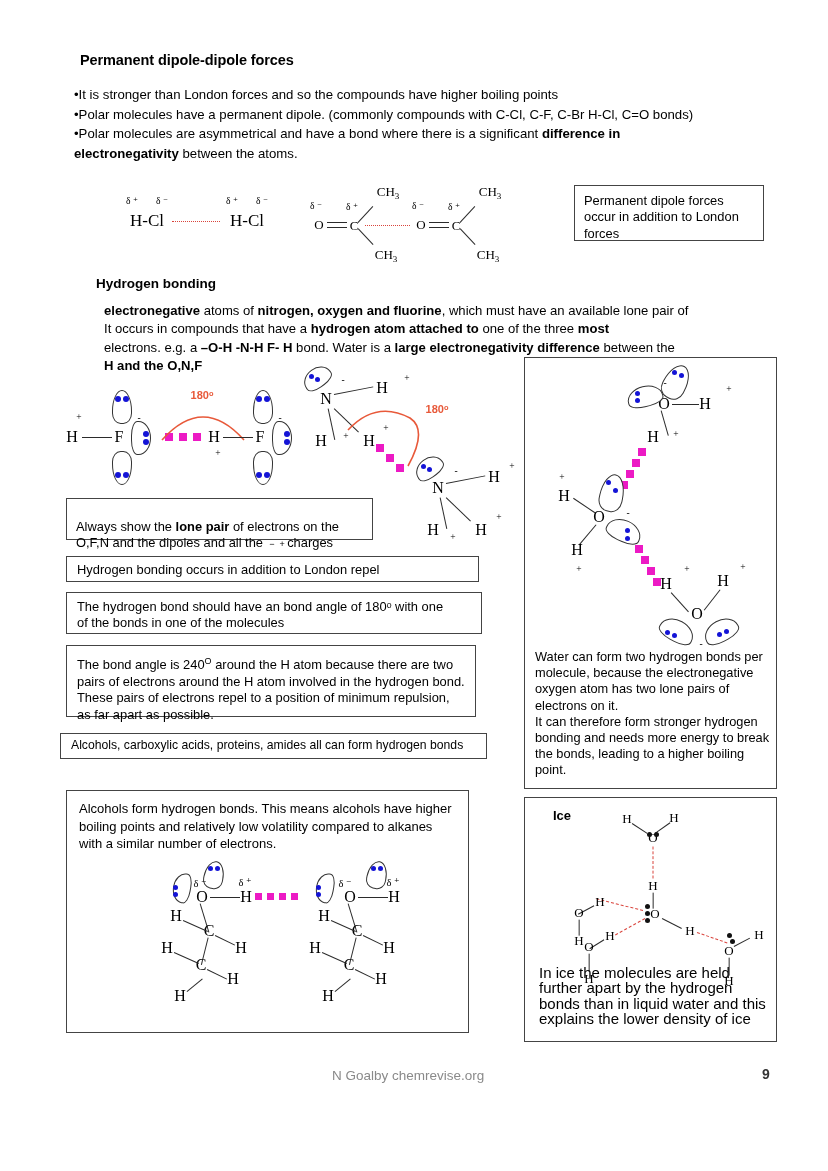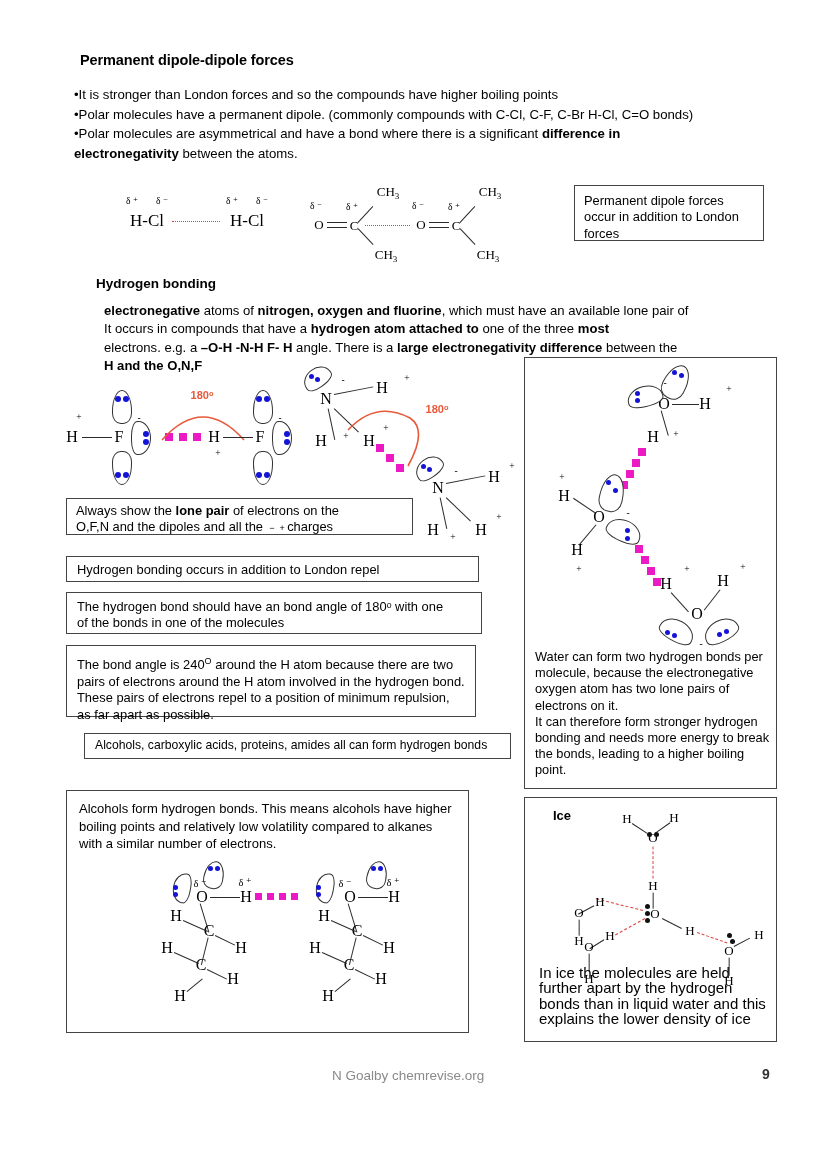--- a/index.html
+++ b/index.html
@@ -17,25 +17,25 @@
   .b{font-weight:bold;}
 
   #hb-title{left:96px;top:276px;font-size:13.5px;font-weight:bold;}
   #hb-para{left:104px;top:302px;width:660px;font-size:13.1px;line-height:18.4px;}
 
   
   .box{border:1.4px solid #444;background:#fff;box-sizing:border-box;}
   .box .tx{font-size:12.9px;line-height:16.4px;}
 
   #box-pd{left:574px;top:185px;width:190px;height:56px;padding:7px 9px;}
-  #box-lonepair{left:66px;top:498px;width:347px;height:37px;padding:4px 9px;}
+  #box-lonepair{left:66px;top:498px;width:307px;height:37px;padding:20px 9px;}
   #box-addition{left:66px;top:556px;width:413px;height:26px;padding:5px 10px;}
   #box-angle180{left:66px;top:592px;width:416px;height:42px;padding:6px 10px;}
   #box-repulsion{left:66px;top:645px;width:410px;height:72px;padding:7px 10px;}
-  #box-alcohols-list{left:84px;top:733px;width:427px;height:26px;padding:4px 10px;font-size:12.2px;}
+  #box-alcohols-list{left:60px;top:733px;width:427px;height:26px;padding:4px 10px;font-size:12.2px;}
   #box-alcohols-big{left:66px;top:790px;width:403px;height:243px;padding:9px 12px;}
   #box-alcohols-big .tx{font-size:13px;line-height:17.6px;}
 
   
   #panel-water{left:524px;top:357px;width:253px;height:432px;}
   #panel-ice{left:524px;top:797px;width:253px;height:245px;}
   #water-text{position:absolute;left:10px;top:291px;width:236px;font-size:12.8px;line-height:16.2px;}
   #ice-title{position:absolute;left:28px;top:10px;font-size:13px;font-weight:bold;}
   #ice-text{position:absolute;left:14px;top:167px;width:228px;font-size:15px;line-height:15.4px;}
 
@@ -121,21 +121,21 @@
 </div>
 
 <div class="abs box" id="box-pd">
   <div class="tx">Permanent dipole forces occur in addition to London forces</div>
 </div>
 
 <div class="abs" id="hb-title">Hydrogen bonding</div>
 <div class="abs" id="hb-para">
   <div><span class="b">electronegative</span><span> atoms of </span><span class="b">nitrogen, oxygen and fluorine</span><span>, which must have an available lone pair of</span></div>
   <div><span>It occurs in compounds that have a </span><span class="b">hydrogen atom attached to</span><span> one of the three </span><span class="b">most</span></div>
-  <div><span>electrons. e.g. a </span><span class="b">–O-H   -N-H   F- H</span><span> angle. There is a </span><span class="b">large electronegativity difference</span><span> between the</span></div>
+  <div><span>electrons. e.g. a </span><span class="b">–O-H   -N-H   F- H</span><span> bond. Water is a </span><span class="b">large electronegativity difference</span><span> between the</span></div>
   <div class="b">H and the O,N,F</div>
 </div>
 
 <div class="abs" style="left:58px;top:378px;width:230px;height:112px;">
 
   <div class="at" style="left:14px;top:59px;">H</div>
   <div class="bond" style="left:24px;top:59px;width:30px;"></div>
   <div class="at" style="left:61px;top:59px;">F</div>
   <div class="sg" style="left:21px;top:40px;">+</div>
   <div class="sg" style="left:81px;top:41px;">-</div>

